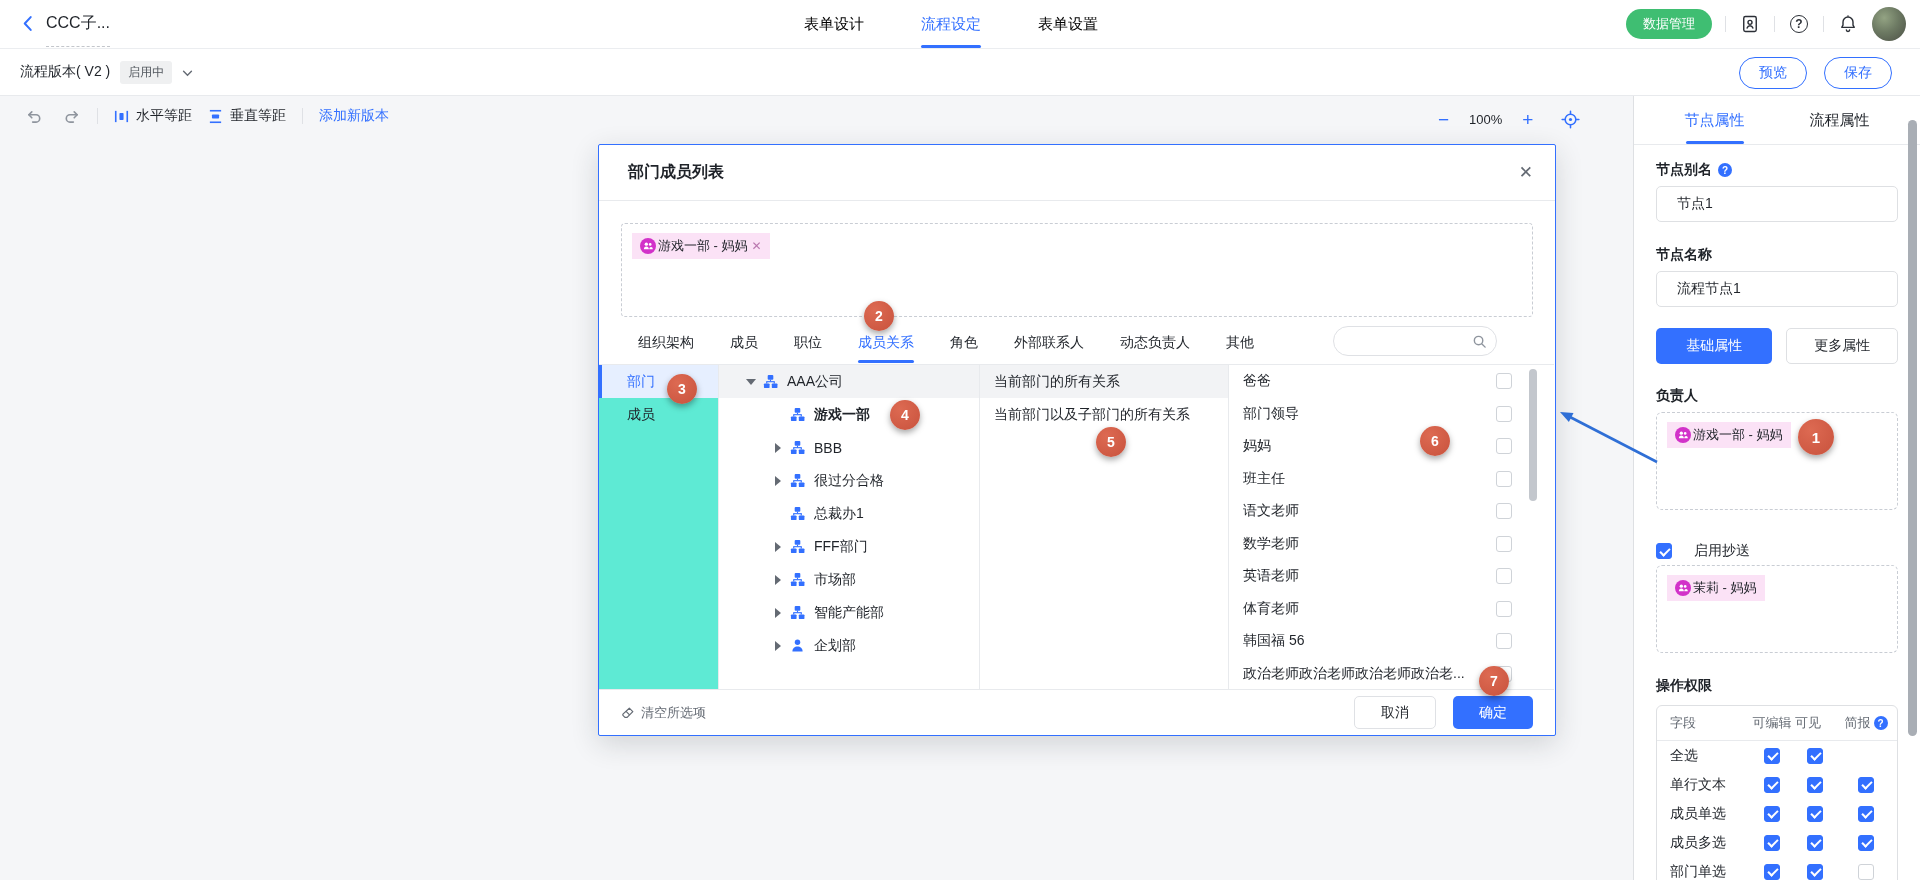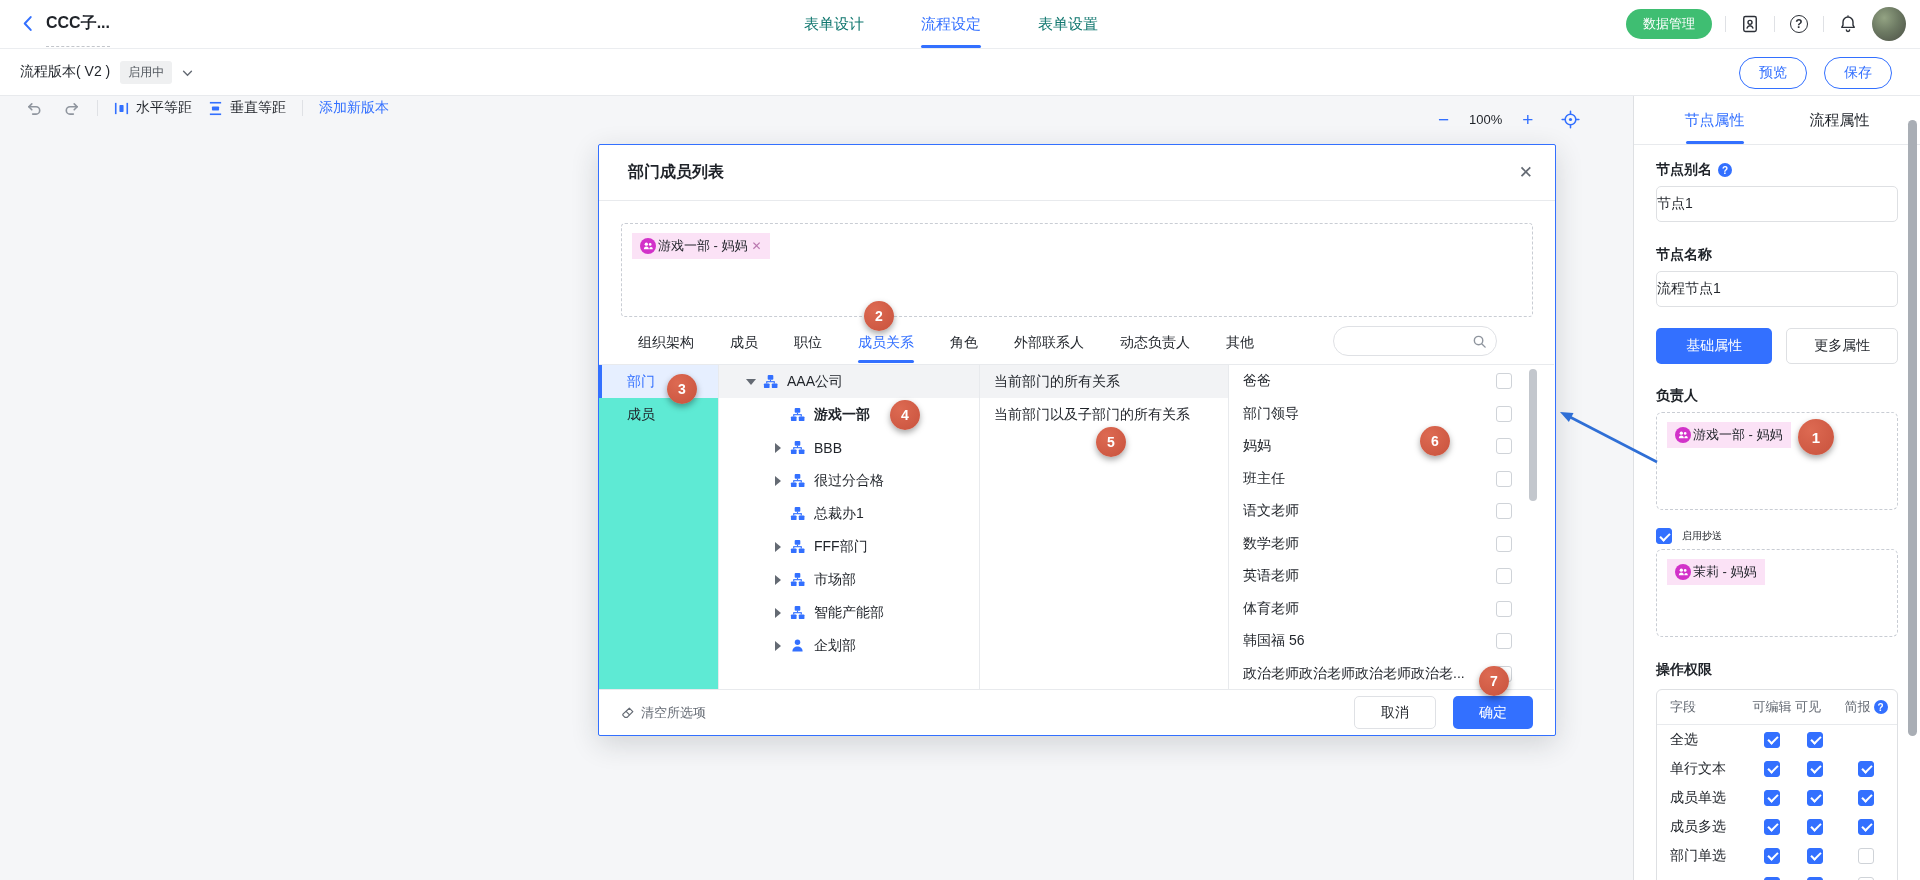--- a/index.html
+++ b/index.html
@@ -2,24 +2,24 @@
 <html><head>
 <meta charset="utf-8">
 <style>
   html,body{margin:0;padding:0;background:#e9ebee}
   #app{position:relative;width:1920px;height:880px;background:#fff;overflow:hidden;
        font-family:"Liberation Sans","DejaVu Sans",sans-serif;color:#1f2329;font-size:14px}
 
   
   #topbar{position:absolute;left:0;top:0;width:1920px;height:48px;background:#fff;border-bottom:1px solid #ebedf0}
   #back-btn{position:absolute;left:22px;top:15px;cursor:pointer}
-  #doc-title{position:absolute;left:46px;top:13px;font-size:16px;font-weight:700;
+  #doc-title{position:absolute;left:46px;top:13px;font-size:16px;font-weight:400;
              border-bottom:1px dashed #c3c6cb;padding-bottom:12px}
   #top-tabs{position:absolute;left:804px;top:0;height:48px;display:flex;gap:57px}
-  .top-tab{position:relative;height:48px;display:flex;align-items:center;font-size:15px;color:#0f766e;cursor:pointer}
+  .top-tab{position:relative;height:48px;display:flex;align-items:center;font-size:15px;color:#000000;cursor:pointer}
   .top-tab.active{color:#3370ff;font-weight:500}
   .top-tab.active::after{content:"";position:absolute;left:0;right:0;bottom:0;height:3px;background:#3370ff;border-radius:2px}
   #top-right{position:absolute;right:14px;top:0;height:48px;display:flex;align-items:center;gap:13px}
   #data-manage{background:#3fbe72;color:#fff;font-size:13px;padding:6px 17px;border-radius:16px;cursor:pointer}
   .vdiv{width:1px;height:16px;background:#dfe1e5}
   .hd-icon{width:22px;height:22px;display:flex;align-items:center;justify-content:center;cursor:pointer}
   .qcircle{width:18px;height:18px;border:1.6px solid #2b2f36;border-radius:50%;display:flex;align-items:center;
            justify-content:center;font-size:12px;font-weight:bold;color:#2b2f36;box-sizing:border-box}
   #avatar{width:34px;height:34px;border-radius:50%;cursor:pointer;
           background:radial-gradient(circle at 36% 32%,#93a383 0%,#6d7a63 45%,#4b4f45 100%)}
@@ -27,21 +27,21 @@
   
   #verbar{position:absolute;left:0;top:49px;width:1920px;height:46px;background:#fff;border-bottom:1px solid #e8eaed}
   #ver-left{position:absolute;left:20px;top:0;height:46px;display:flex;align-items:center;gap:10px}
   #ver-status{background:#eff0f1;color:#51565d;font-size:12px;padding:3px 8px;border-radius:3px}
   #ver-buttons{position:absolute;right:28px;top:8px;display:flex;gap:17px}
   .pill-btn{height:30px;padding:0 19px;border:1px solid #3370ff;border-radius:16px;color:#3370ff;background:#fff;
             font-size:14px;display:flex;align-items:center;cursor:pointer}
 
   
   #canvas{position:absolute;left:0;top:96px;width:1633px;height:784px;background:#f5f6f8}
-  #toolbar{position:absolute;left:25px;top:0;height:24px;display:flex;align-items:center;gap:16px}
+  #toolbar{position:absolute;left:25px;top:8px;height:24px;display:flex;align-items:center;gap:16px}
   .tool-txt{font-size:14px;color:#1f2329}
   .tool-link{font-size:14px;color:#3370ff;cursor:pointer}
   .tb-ic{display:flex;align-items:center;cursor:pointer}
   #zoom-ctrls{position:absolute;left:1438px;top:10px;height:26px;display:flex;align-items:center;gap:20px}
   .zbtn{color:#3370ff;font-size:19px;line-height:1;cursor:pointer}
   #zoom-val{font-size:13px;color:#1f2329}
 
   
   #modal{position:absolute;left:598px;top:144px;width:958px;height:592px;background:#fff;
          border:1.5px solid #3370ff;border-radius:2px;box-shadow:0 8px 28px rgba(31,35,41,.16);box-sizing:border-box}
@@ -92,28 +92,28 @@
   
   #panel{position:absolute;left:1633px;top:96px;width:287px;height:784px;background:#fff;border-left:1px solid #dee0e3;box-sizing:border-box;overflow:hidden}
   #panel-tabs{height:48px;display:flex;justify-content:space-around;padding:0 18px;border-bottom:1px solid #e8eaed}
   .p-tab{position:relative;height:48px;display:flex;align-items:center;font-size:15px;cursor:pointer}
   .p-tab.active{color:#3370ff;font-weight:500}
   .p-tab.active::after{content:"";position:absolute;left:50%;transform:translateX(-50%);bottom:0;width:58px;height:3px;background:#3370ff;border-radius:2px}
   #panel-body{padding:0 22px}
   .p-label{font-size:14px;font-weight:600;color:#1f2329;display:flex;align-items:center;gap:6px;height:18px}
   .qmark{width:14px;height:14px;border-radius:50%;background:#3370ff;color:#fff;font-size:10px;font-weight:bold;
          display:inline-flex;align-items:center;justify-content:center;flex:none;cursor:pointer}
-  .pinput{height:34px;border:1px solid #dee0e3;border-radius:5px;display:flex;align-items:center;padding:0 0;font-size:14px;background:#fff;cursor:text}
+  .pinput{height:34px;border:1px solid #dee0e3;border-radius:5px;display:flex;align-items:center;padding:0 20px;font-size:14px;background:#fff;cursor:text}
   #prop-btns{display:flex;gap:14px;margin-top:21px}
   .btn-blue{width:117px;height:36px;background:#3370ff;color:#fff;border-radius:5px;font-size:14px;
             display:flex;align-items:center;justify-content:center;cursor:pointer}
   .btn-ghost{width:112px;height:36px;background:#fff;border:1px solid #dee0e3;border-radius:5px;font-size:14px;
              display:flex;align-items:center;justify-content:center;cursor:pointer;box-sizing:border-box}
   .dashed-box{border:1px dashed #c9cdd4;border-radius:6px;padding:9px 10px;box-sizing:border-box;cursor:pointer}
-  #cc-row{display:flex;align-items:center;gap:10px;margin-top:18px;font-size:10px}
+  #cc-row{display:flex;align-items:center;gap:22px;margin-top:32px;font-size:14px}
   #perm-table{margin-top:10px;border:1px solid #dee0e3;border-radius:6px;overflow:hidden}
   #perm-head{height:34px;display:flex;align-items:center;border-bottom:1px solid #e8eaed;font-size:13px;color:#646a73}
   .phl{flex:1;padding-left:13px}
   .pc1{width:46px;text-align:center}
   .pc2{width:40px;text-align:left}
   .pc3{width:62px;display:flex;align-items:center;justify-content:center;gap:3px}
   .prow{height:29px;display:flex;align-items:center;font-size:14px;color:#1f2329}
   .prow .cell{display:flex;justify-content:center}
   .prow .pl{flex:1;padding-left:13px}
 

